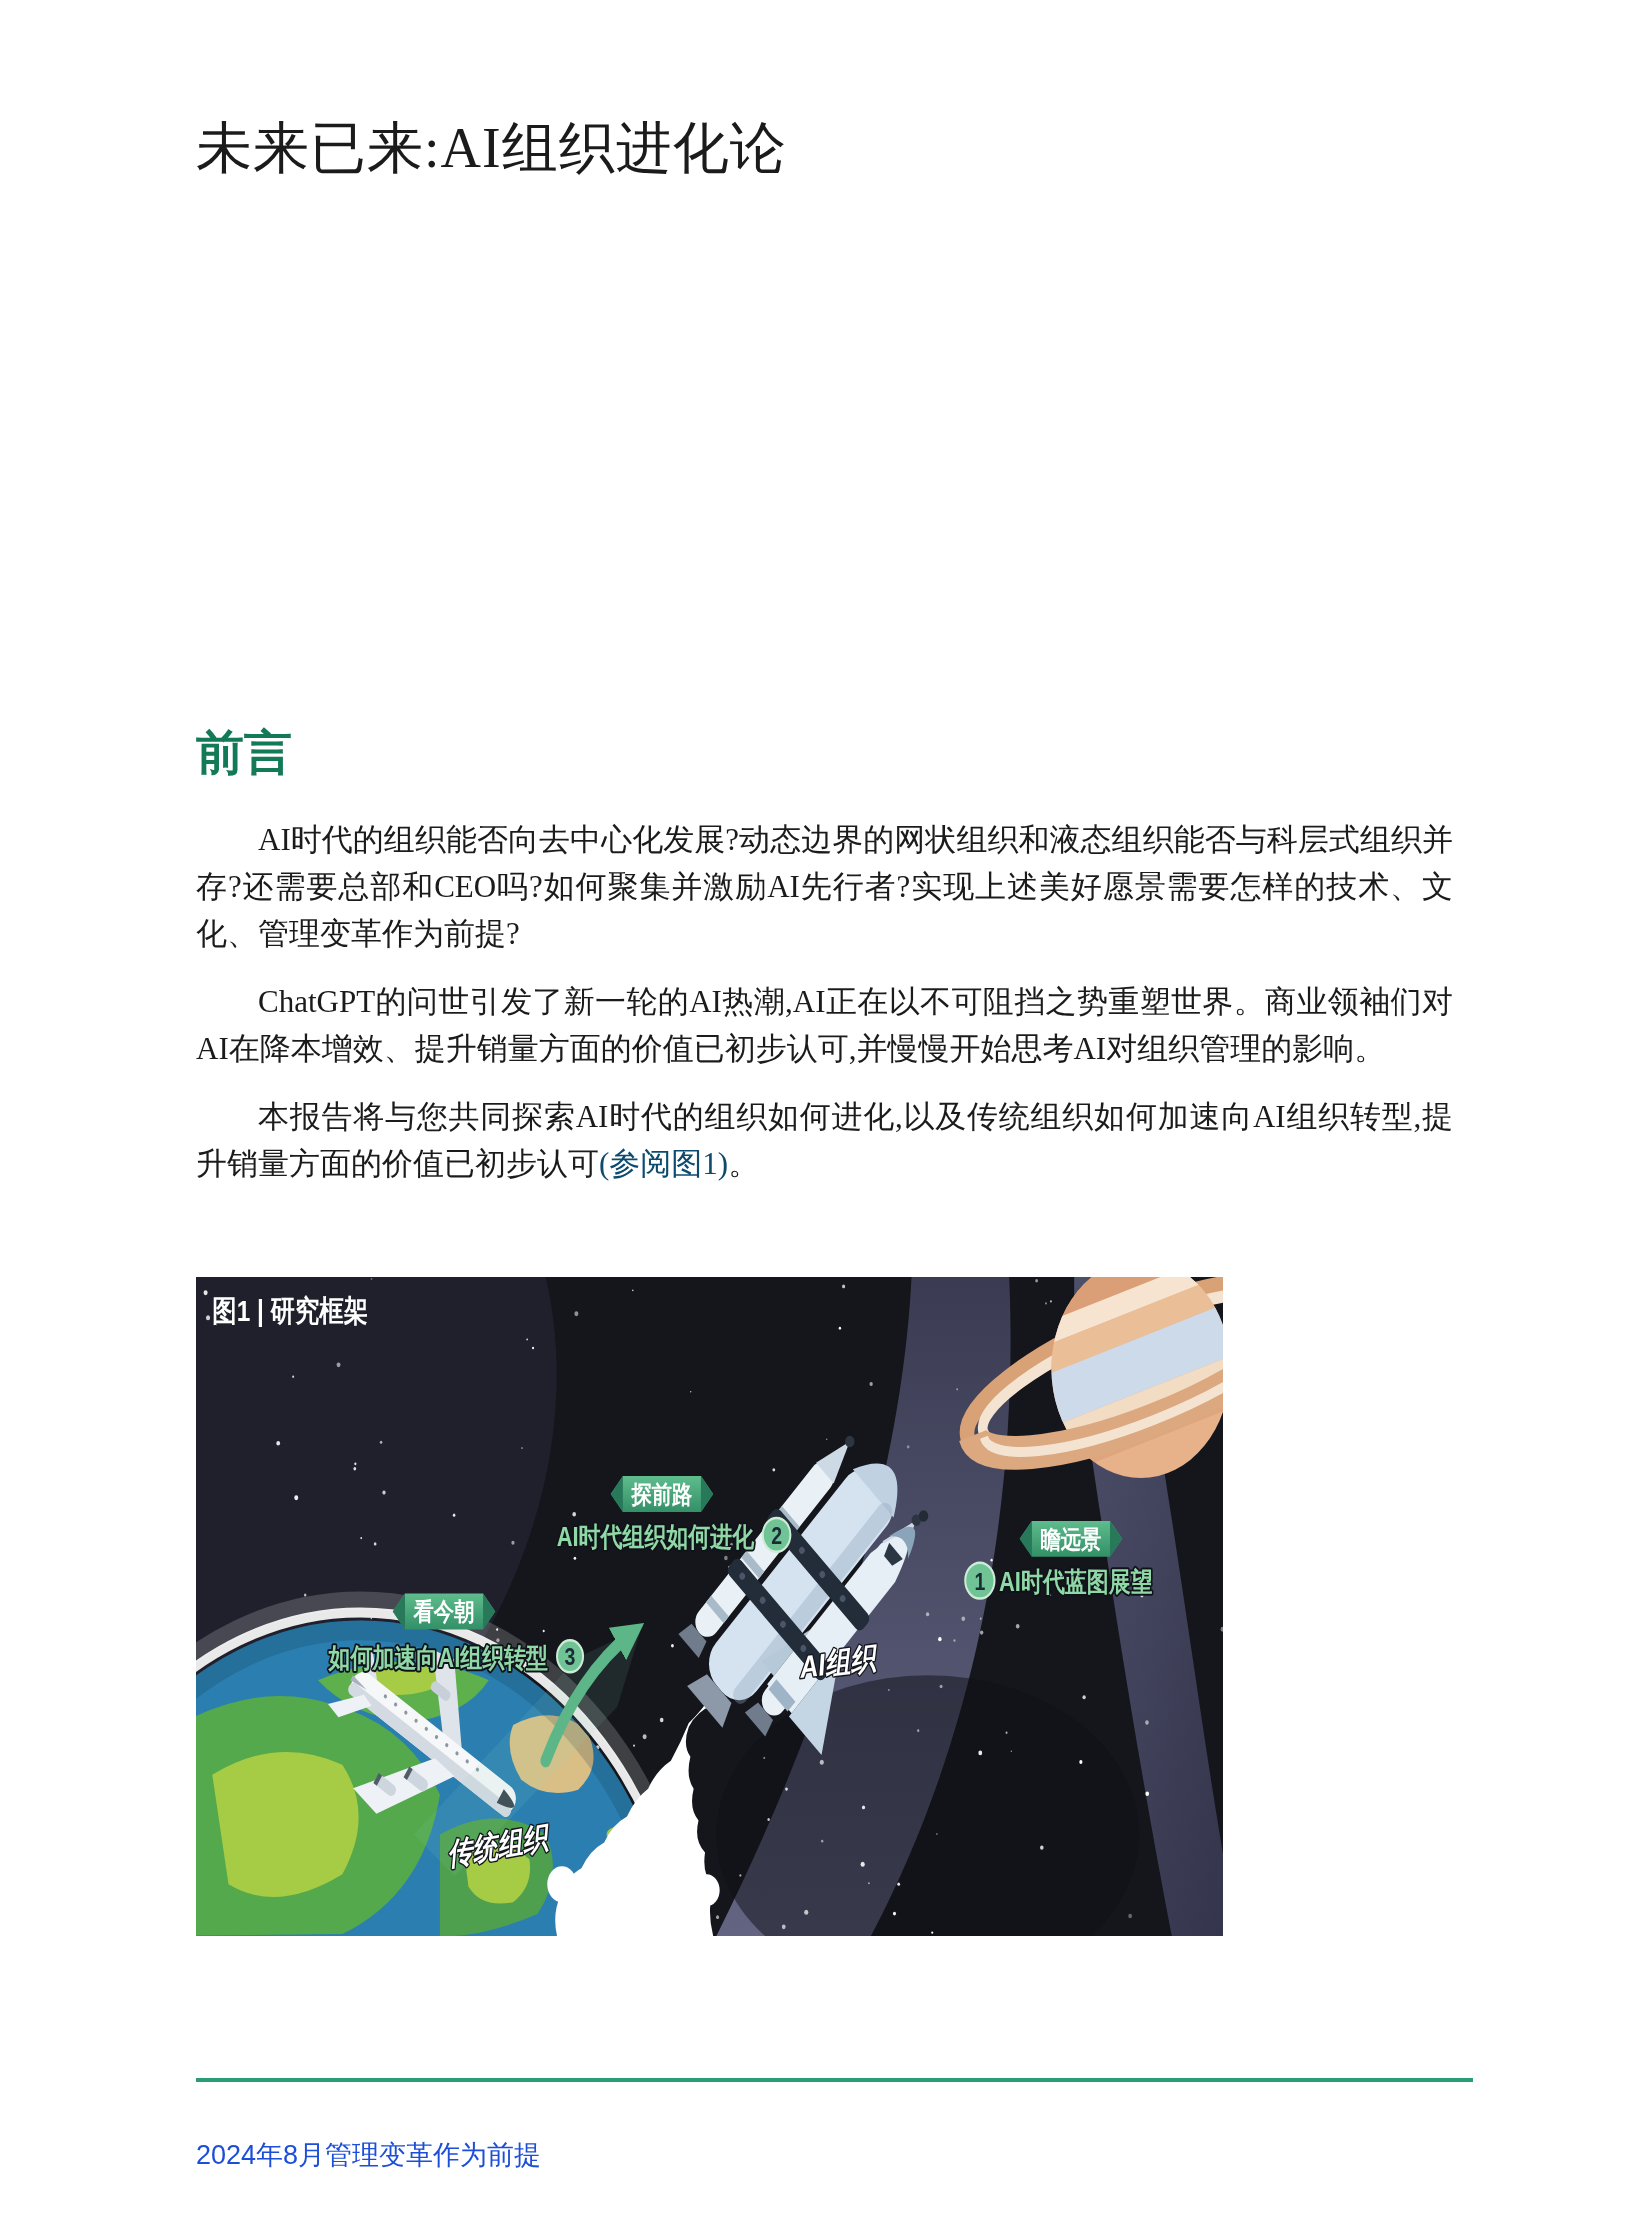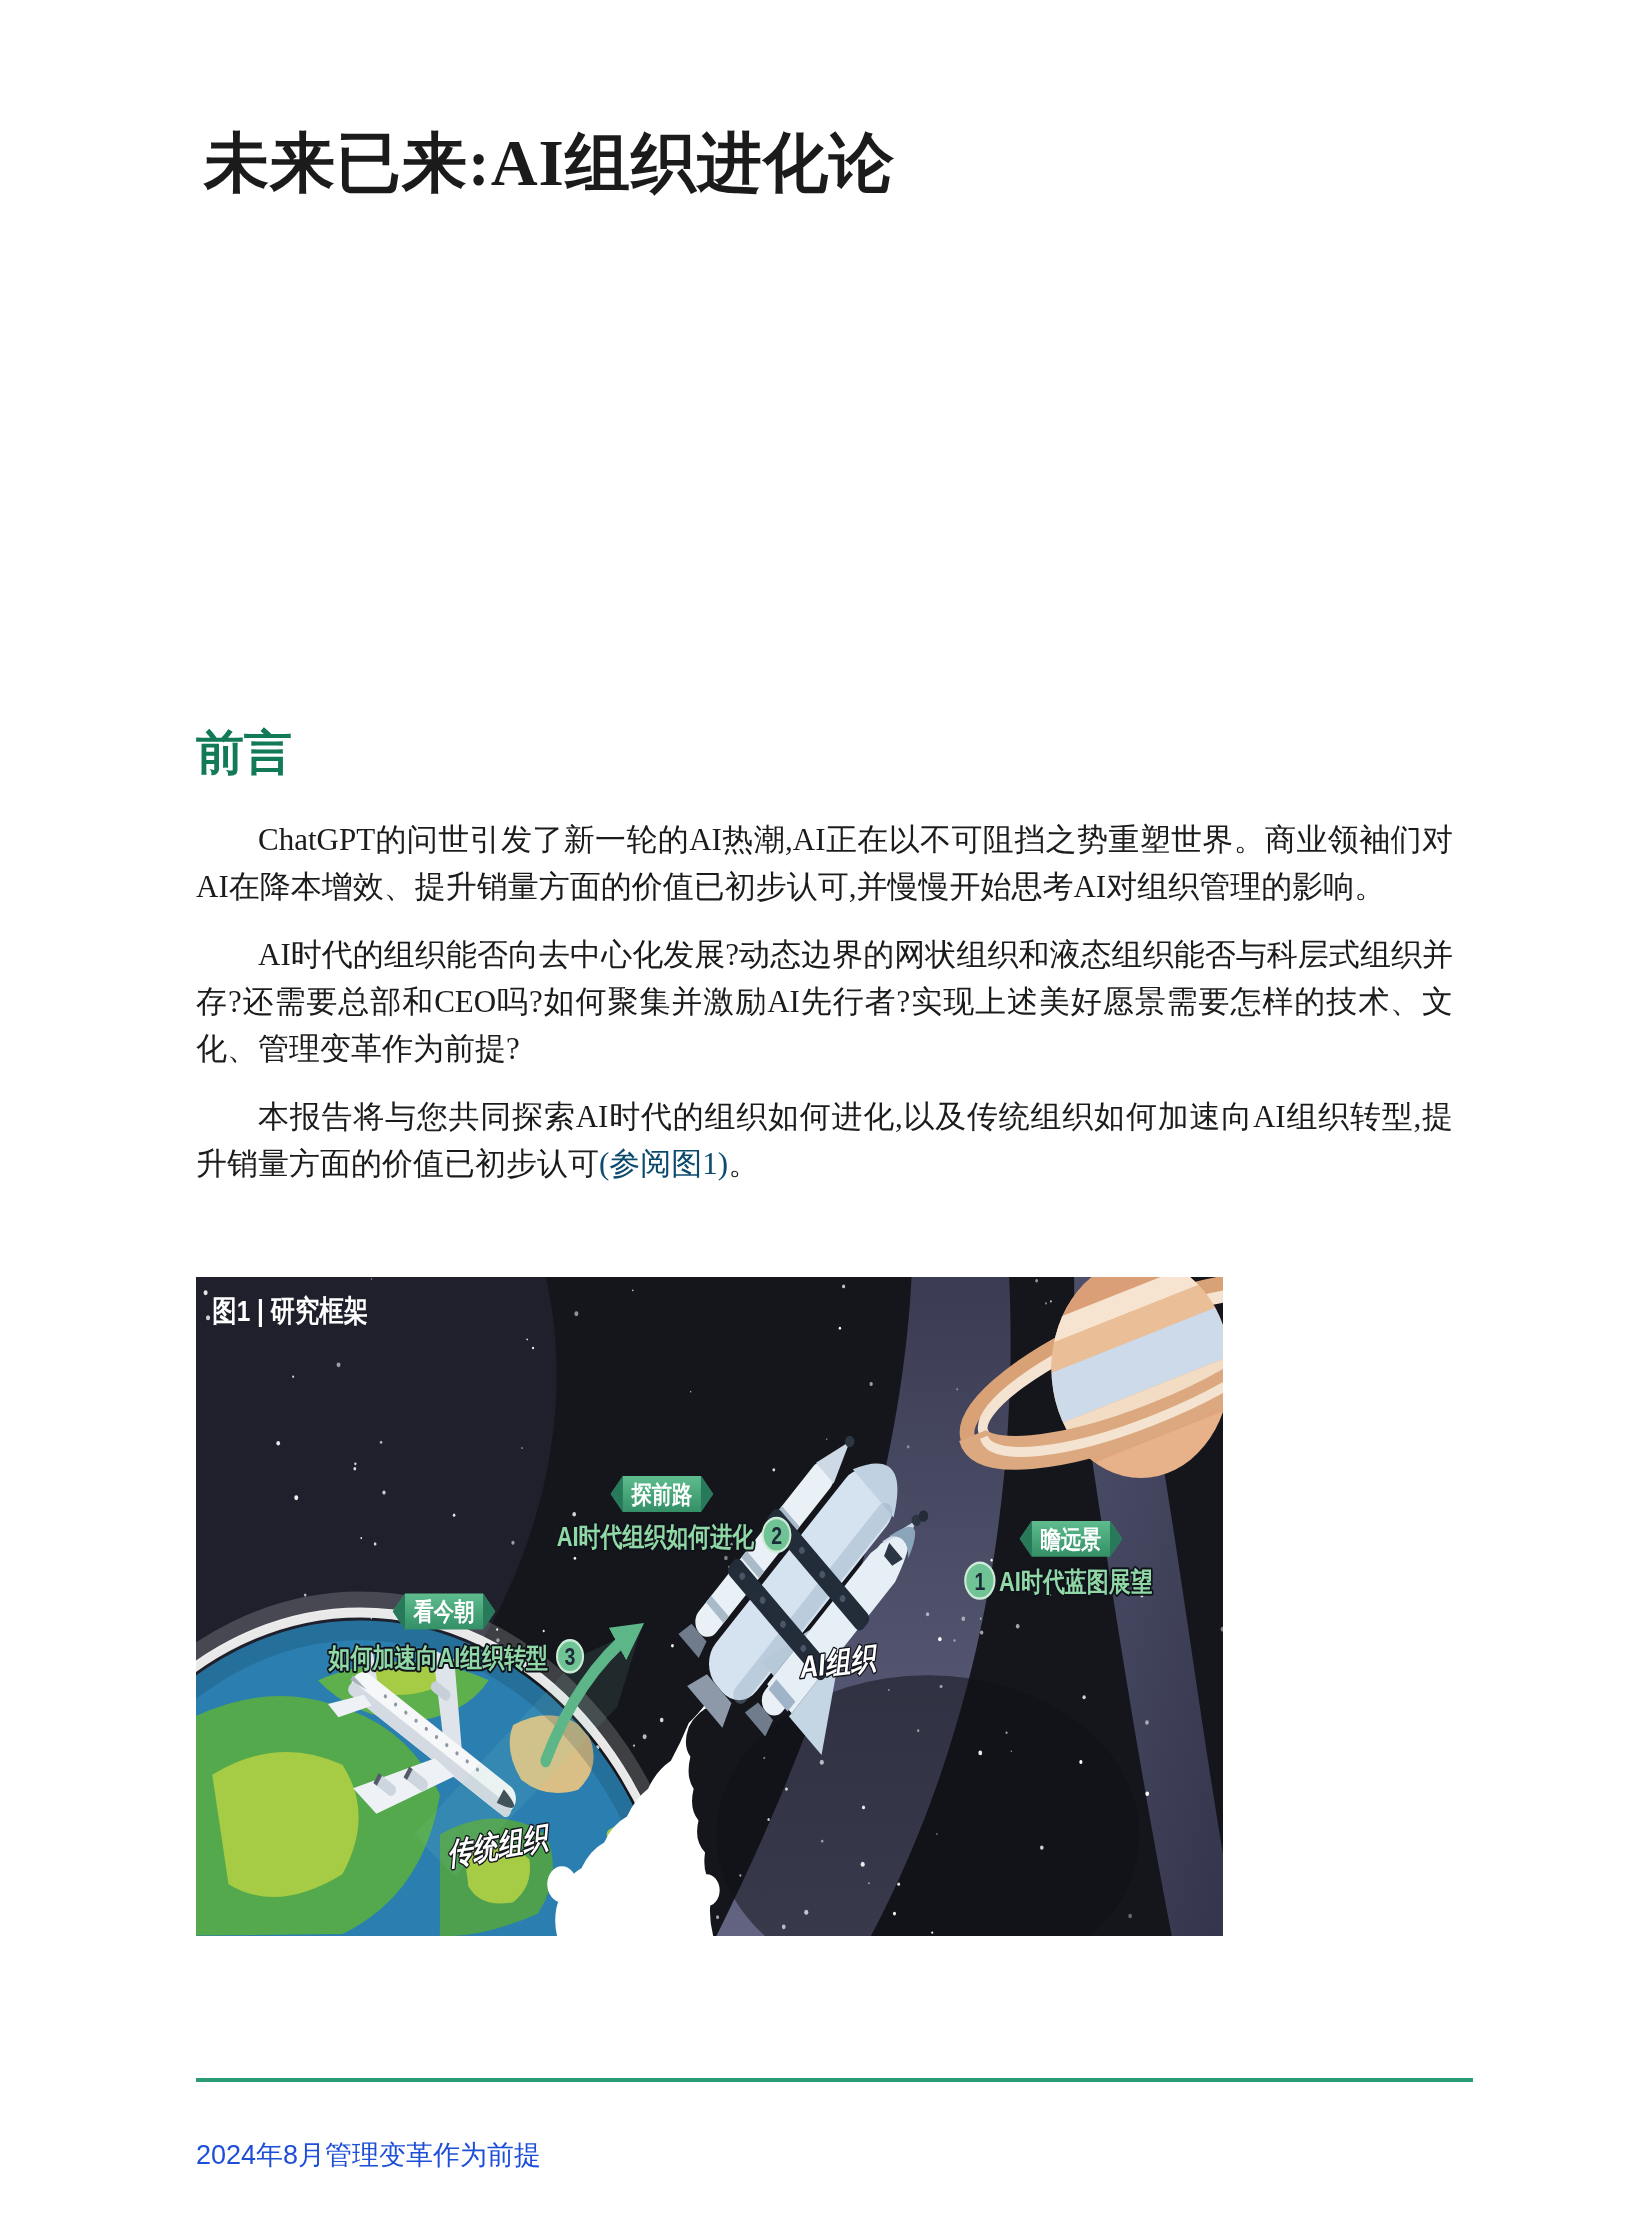--- a/index.html
+++ b/index.html
@@ -3,21 +3,21 @@
 <meta charset="utf-8">
 <style>
   html,body{margin:0;padding:0;background:#e8e8e8;}
   .page{
     position:relative; width:1646px; height:2233px; margin:0 auto;
     background:#ffffff; overflow:hidden;
     font-family:"Liberation Serif","DejaVu Serif",serif; color:#1b1b1b;
   }
   .doc-title{
     position:absolute; left:196px; top:111px; width:1257px;
-    font-size:65px; font-weight:700; letter-spacing:1px; margin:8px;
+    font-size:56px; font-weight:400; letter-spacing:1px; margin:0;
   }
   .section-heading{
     position:absolute; left:196px; top:721px; margin:0;
     font-size:48px; font-weight:900; color:#127a57;
   }
   .body-text{
     position:absolute; left:196px; top:816px; width:1257px;
   }
   .body-text p{
     margin:0 0 21px 0; font-size:31px; line-height:47px;
@@ -54,22 +54,22 @@
 </head>
 <body>
 
 <div class="page">
 
   <h1 class="doc-title">未来已来:AI组织进化论</h1>
 
   <h2 class="section-heading">前言</h2>
 
   <div class="body-text">
+    <p>AI时代的组织能否向去中心化发展?动态边界的网状组织和液态组织能否与科层式组织并存?还需要总部和CEO吗?如何聚集并激励AI先行者?实现上述美好愿景需要怎样的技术、文化、管理变革作为前提?</p>
     <p>ChatGPT的问世引发了新一轮的AI热潮,AI正在以不可阻挡之势重塑世界。商业领袖们对AI在降本增效、提升销量方面的价值已初步认可,并慢慢开始思考AI对组织管理的影响。</p>
-    <p>AI时代的组织能否向去中心化发展?动态边界的网状组织和液态组织能否与科层式组织并存?还需要总部和CEO吗?如何聚集并激励AI先行者?实现上述美好愿景需要怎样的技术、文化、管理变革作为前提?</p>
     <p><span>本报告将与您共同探索AI时代的组织如何进化,以及传统组织如何加速向AI组织转型,提升销量方面的价值已初步认可</span><a class="fig-link">(参阅图1)</a><span>。</span></p>
   </div>
 
   <figure class="figure-wrap">
     <svg viewBox="0 0 1263 662" preserveAspectRatio="none">
       <defs>
         <linearGradient id="gp" x1="0" y1="0" x2="0" y2="1">
           <stop offset="0" stop-color="#3f4059"></stop>
             <stop offset="1" stop-color="#6b6d8d"></stop>
         </linearGradient>

